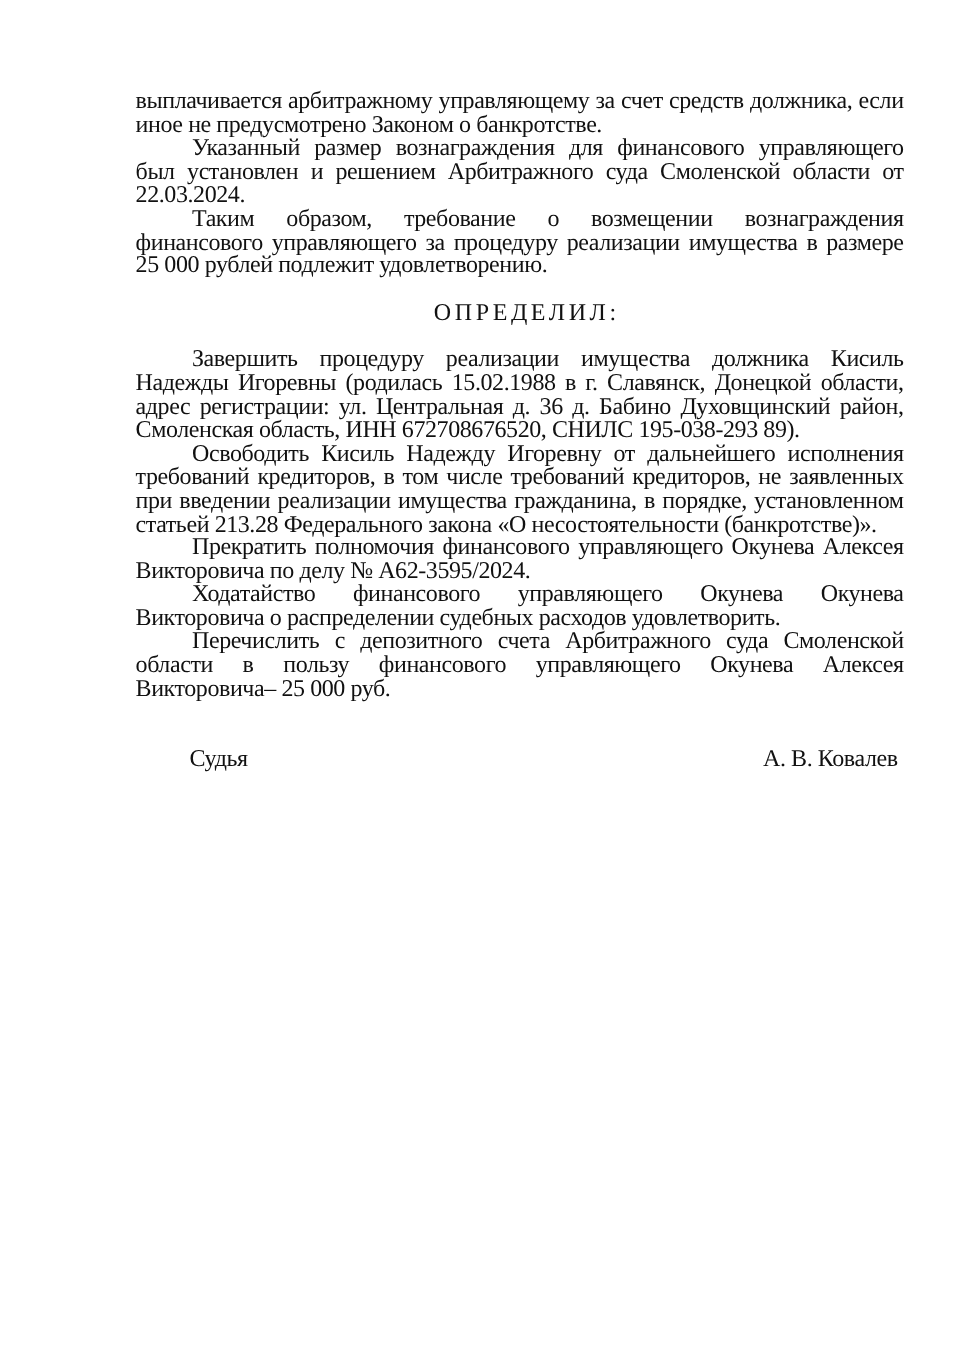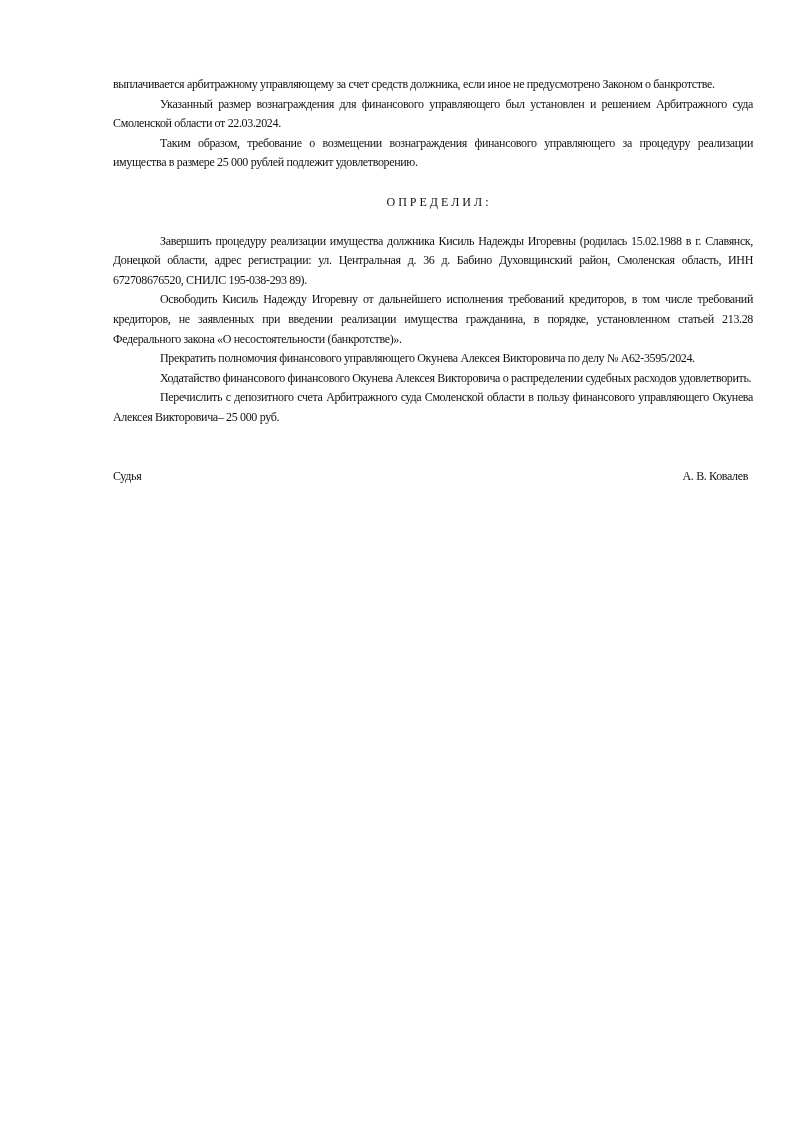--- a/index.html
+++ b/index.html
@@ -1,46 +1,47 @@
 <!DOCTYPE html>
 <html><head>
   <meta charset="utf-8">
   <style>
     html, body { margin: 0; padding: 0; background: #ffffff; }
     body { width: 800px; height: 1131px; position: relative; overflow: hidden; }
     .page {
       position: absolute; left: 113px; top: 75px; width: 640px;
       font-family: "Liberation Serif", serif;
-      font-size: 12px; line-height: 19.6px; color: #111;
+      font-size: 20px; line-height: 19.6px; color: #111;
       letter-spacing: -0.35px;
     }
     .para { margin: 0; text-align: justify; text-indent: 47px; }
     .para.noindent { text-indent: 0; }
     .heading {
       text-align: center; letter-spacing: 3px; margin: 20px 0 19px 0;
       text-indent: 0; padding-left: 12px;
     }
     .signature {
       display: flex; justify-content: space-between; margin-top: 39px;
       padding-right: 5px;
+      margin-left: 45px;
     }
   </style>
 </head>
 <body>
 
 <div class="page">
   <p class="para noindent">выплачивается арбитражному управляющему за счет средств должника, если иное не предусмотрено Законом о банкротстве.</p>
   <p class="para">Указанный размер вознаграждения для финансового управляющего был установлен и  решением  Арбитражного суда Смоленской области  от 22.03.2024.</p>
   <p class="para">Таким образом, требование о возмещении вознаграждения финансового управляющего за процедуру реализации имущества в размере  25 000  рублей подлежит удовлетворению.</p>
 
   <p class="heading">ОПРЕДЕЛИЛ:</p>
 
   <p class="para">Завершить процедуру реализации имущества должника Кисиль Надежды Игоревны (родилась 15.02.1988 в г. Славянск, Донецкой области, адрес регистрации: ул. Центральная д. 36 д. Бабино Духовщинский район, Смоленская область, ИНН 672708676520, СНИЛС 195-038-293 89).</p>
   <p class="para">Освободить Кисиль Надежду Игоревну от дальнейшего исполнения требований кредиторов, в том числе требований кредиторов, не заявленных при введении реализации имущества гражданина,  в порядке, установленном статьей 213.28 Федерального закона «О несостоятельности (банкротстве)».</p>
   <p class="para">Прекратить полномочия финансового управляющего Окунева Алексея Викторовича по делу № А62-3595/2024.</p>
-  <p class="para">Ходатайство финансового финансового Окунева Алексея Викторовича о распределении судебных расходов удовлетворить.</p>
+  <p class="para">Ходатайство финансового управляющего Окунева Окунева Викторовича о распределении судебных расходов удовлетворить.</p>
   <p class="para">Перечислить с депозитного счета Арбитражного суда Смоленской области в пользу финансового управляющего Окунева Алексея Викторовича– 25 000 руб.</p>
 
   <div class="signature">
     <span>Судья</span>
     <span>А. В. Ковалев</span>
   </div>
 </div>
 
 </body></html>

